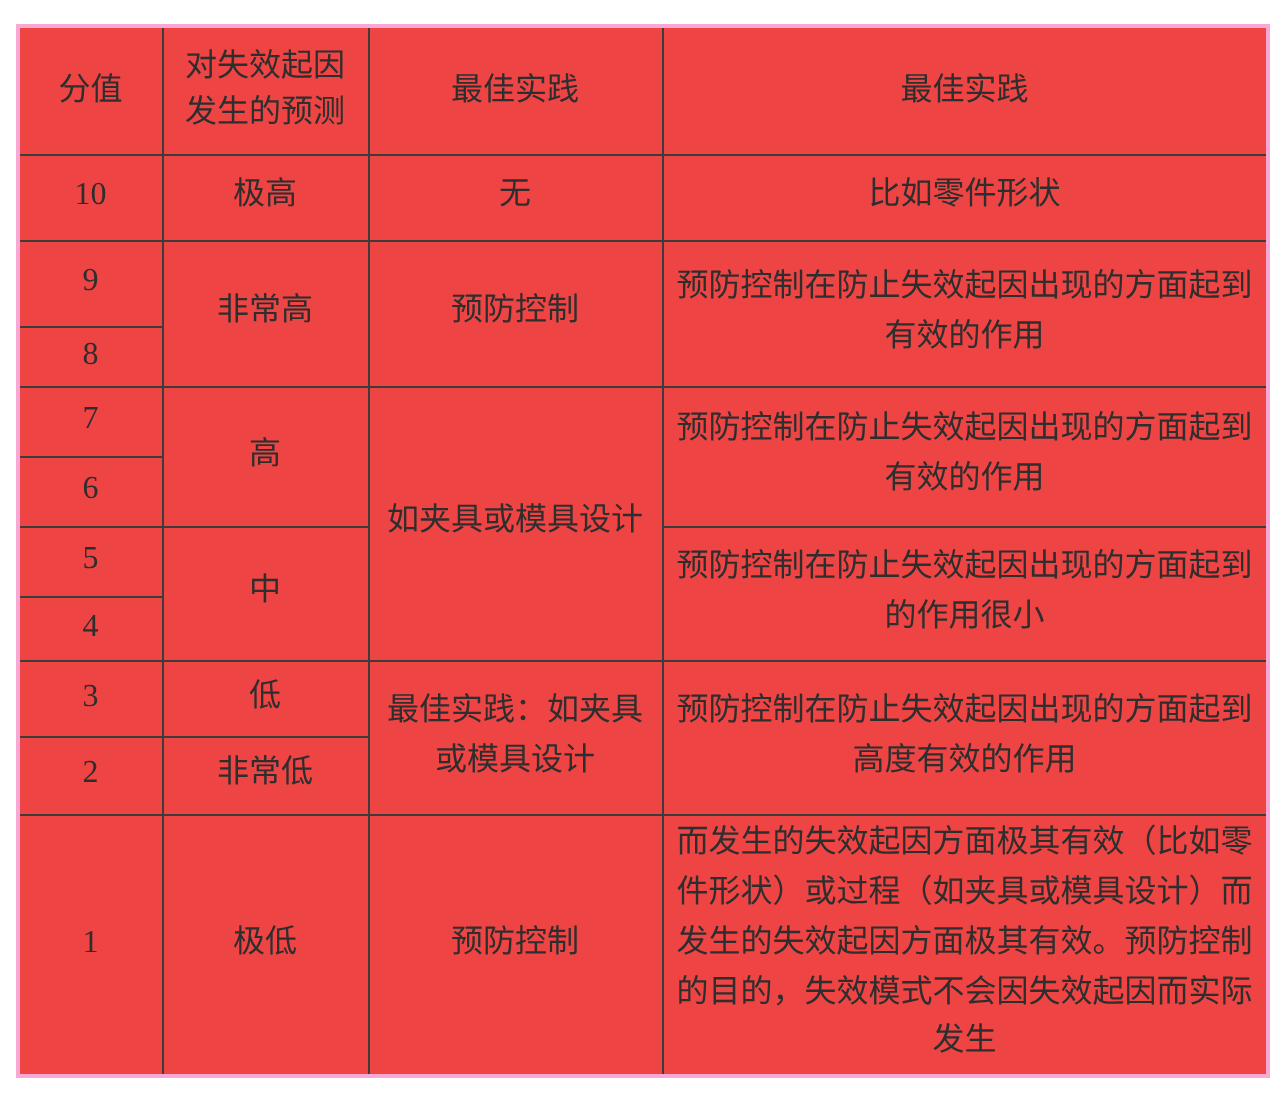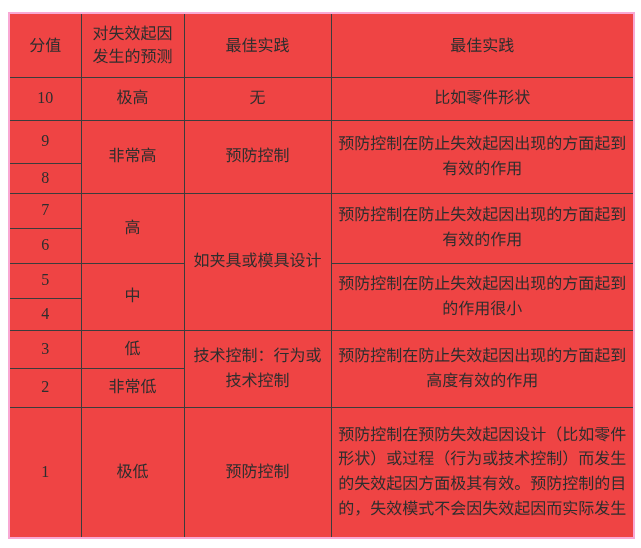--- a/index.html
+++ b/index.html
@@ -104,28 +104,28 @@
         <td>5</td>
         <td rowspan="2">中</td>
         <td rowspan="2" class="prev-cell">预防控制在防止失效起因出现的方面起到的作用很小</td>
       </tr>
       <tr style="height:32px">
         <td>4</td>
       </tr>
       <tr style="height:38px">
         <td>3</td>
         <td>低</td>
-        <td rowspan="2" class="ctl-left">技术控制：行为或技术控制</td>
+        <td rowspan="2" class="ctl-left">最佳实践：如夹具或模具设计</td>
         <td rowspan="2" class="prev-cell">预防控制在防止失效起因出现的方面起到高度有效的作用</td>
       </tr>
       <tr style="height:39px">
         <td>2</td>
         <td>非常低</td>
       </tr>
       <tr style="height:131px">
         <td>1</td>
         <td>极低</td>
         <td class="ctl-left">预防控制</td>
-        <td class="prev-cell">预防控制在预防失效起因设计（比如零件形状）或过程（行为或技术控制）而发生的失效起因方面极其有效。预防控制的目的，失效模式不会因失效起因而实际发生</td>
+        <td class="prev-cell">而发生的失效起因方面极其有效（比如零件形状）或过程（如夹具或模具设计）而发生的失效起因方面极其有效。预防控制的目的，失效模式不会因失效起因而实际发生</td>
       </tr>
     </tbody>
   </table>
 </div>
 
 </body></html>

